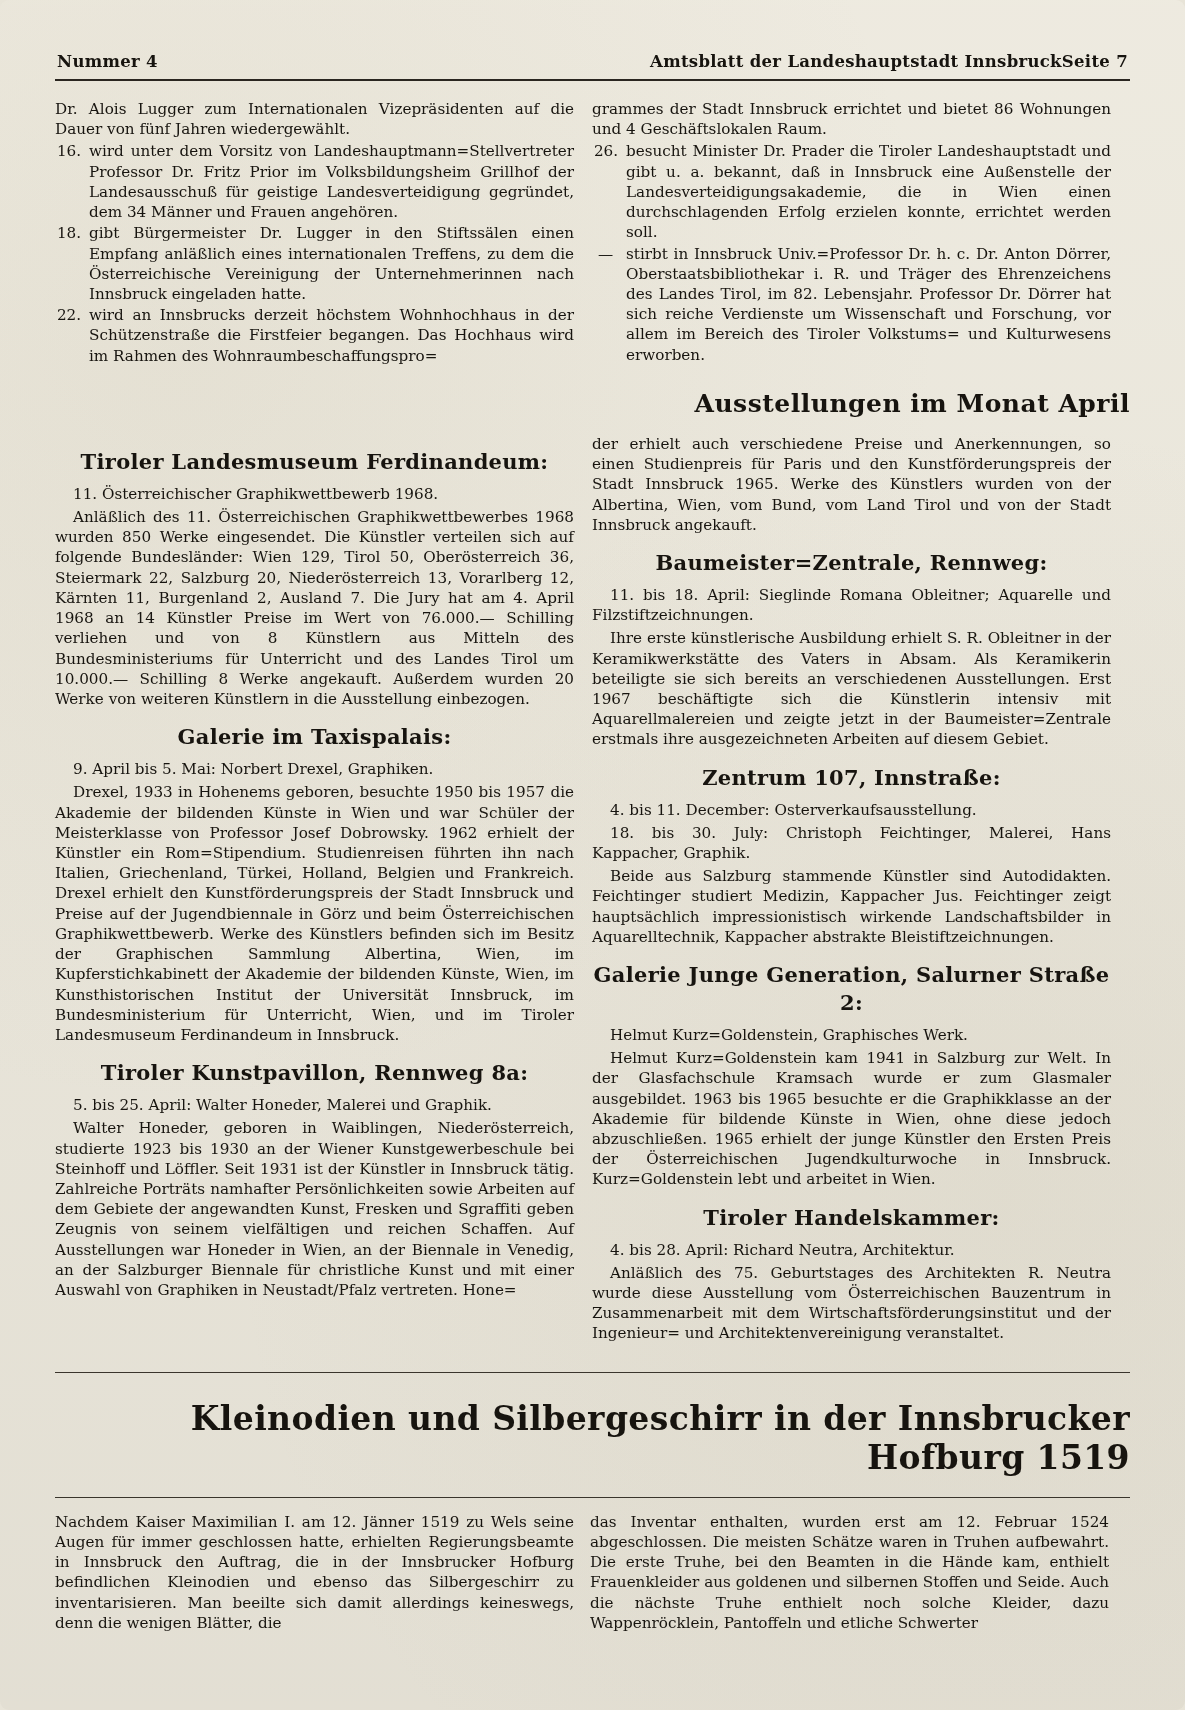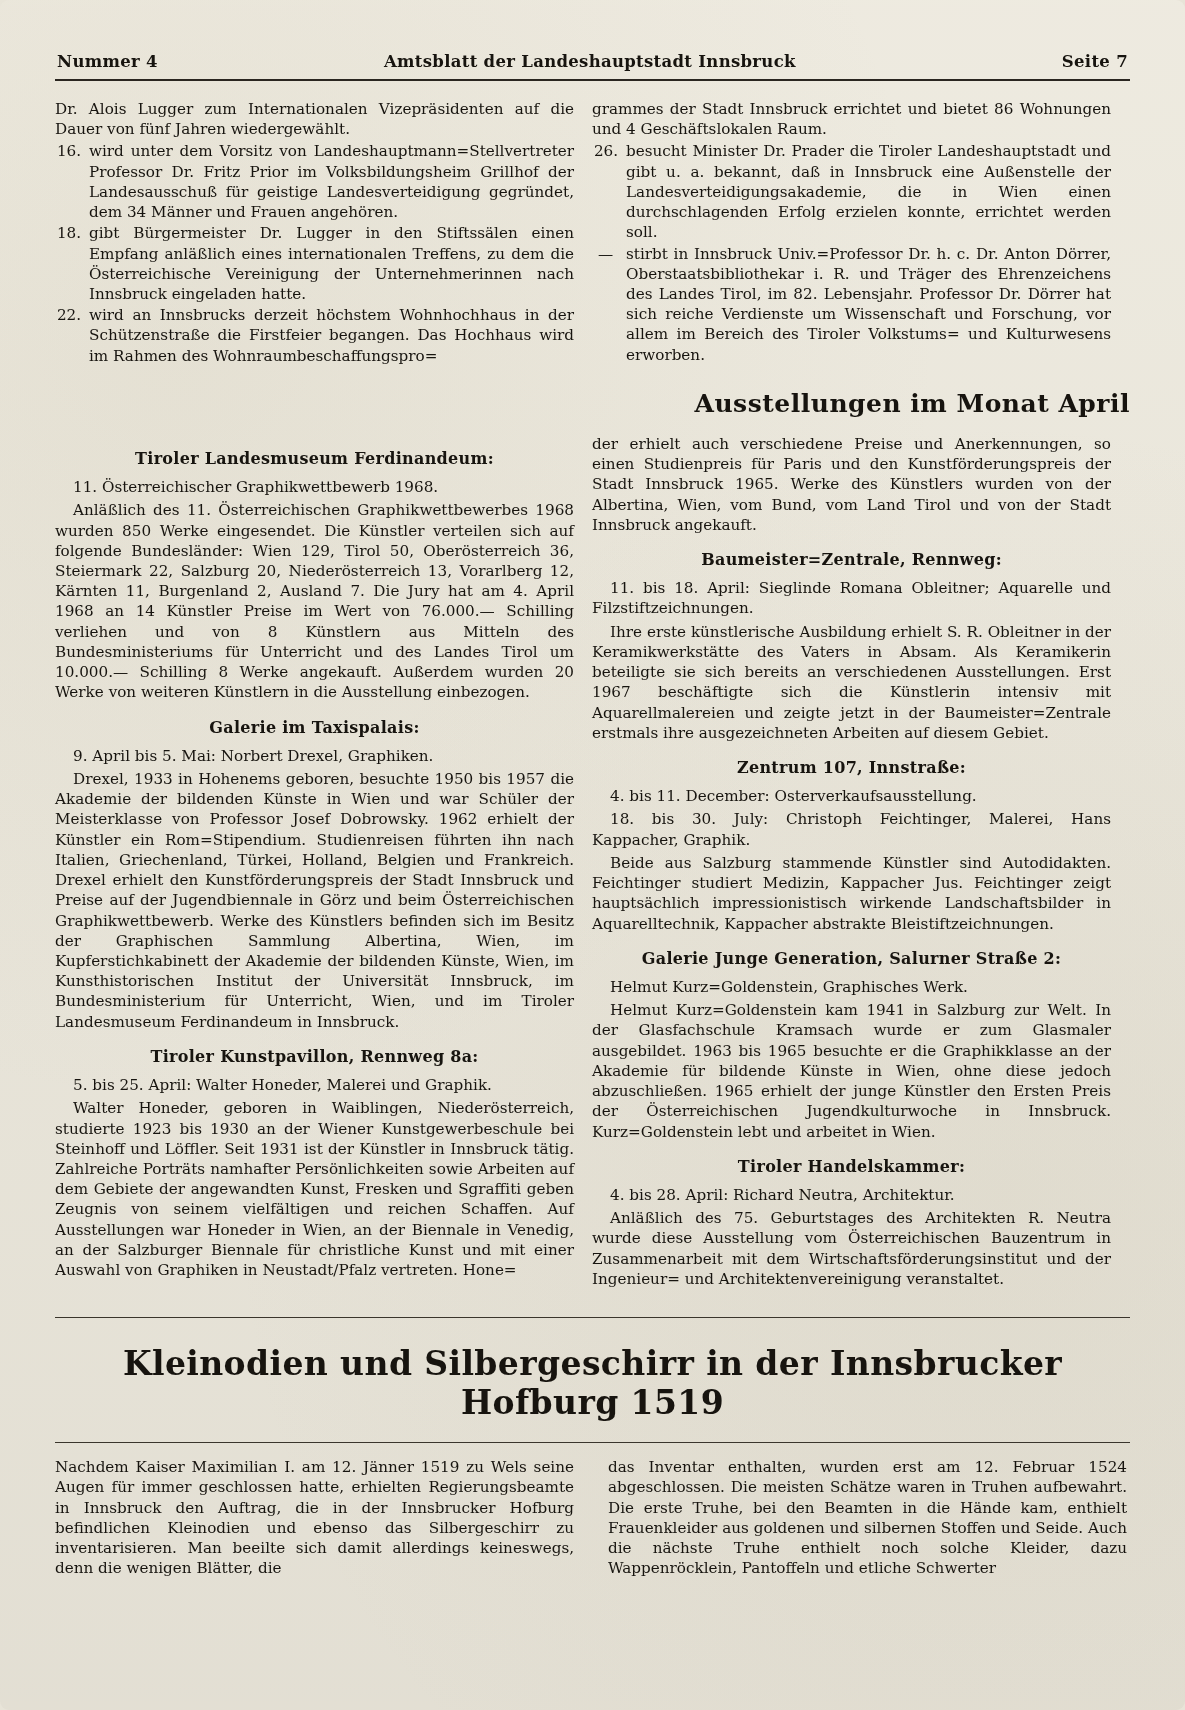--- a/index.html
+++ b/index.html
@@ -44,21 +44,21 @@
     justify-content: space-between;
     align-items: baseline;
     font-size: 16.5px;
     letter-spacing: 0.3px;
     padding: 0 2px 8px 2px;
     border-bottom: 2px solid #2a2620;
     margin-bottom: 18px;
   }
   .runhead .center {
     flex: 1;
-    text-align: center;
+    text-align: right;
     margin-left: -40px;
   }
   .fraktur {
     font-family: "DejaVu Serif", serif;
     font-weight: 600;
   }
   
   .cols {
     display: flex;
     gap: 18px;
@@ -87,46 +87,46 @@
   .section-title {
     text-align: right;
     font-size: 25px;
     font-weight: 700;
     letter-spacing: 0.5px;
     margin: 22px 0 16px 0;
   }
   .sub-title {
     text-align: center;
     font-weight: 700;
-    font-size: 16px;
+    font-size: 21px;
     margin: 14px 0 8px 0;
     letter-spacing: 0.3px;
   }
   .indent { text-indent: 18px; }
   .entry { margin: 0 0 3px 0; text-indent: 18px; }
 
   
   .feature-rule {
     border: none;
     border-top: 1px solid #3a352c;
     margin: 26px 0 0 0;
   }
   .feature-title {
-    text-align: center;
+    text-align: right;
     font-size: 33px;
     font-weight: 700;
     letter-spacing: 0.4px;
     margin: 26px 0 20px 0;
   }
   .feature-sep {
     border: none;
     border-top: 1px solid #3a352c;
     margin: 0 0 14px 0;
   }
-  .feature-cols { display: flex; gap: 34px; }
+  .feature-cols { display: flex; gap: 16px; }
   .feature-col { width: 519px; font-size: 15.2px; line-height: 1.33; text-align: justify; }
 </style>
 </head>
 <body>
 
 <div class="page">
   <div class="content">
 
     <div class="runhead">
       <span class="fraktur">Nummer 4</span>

